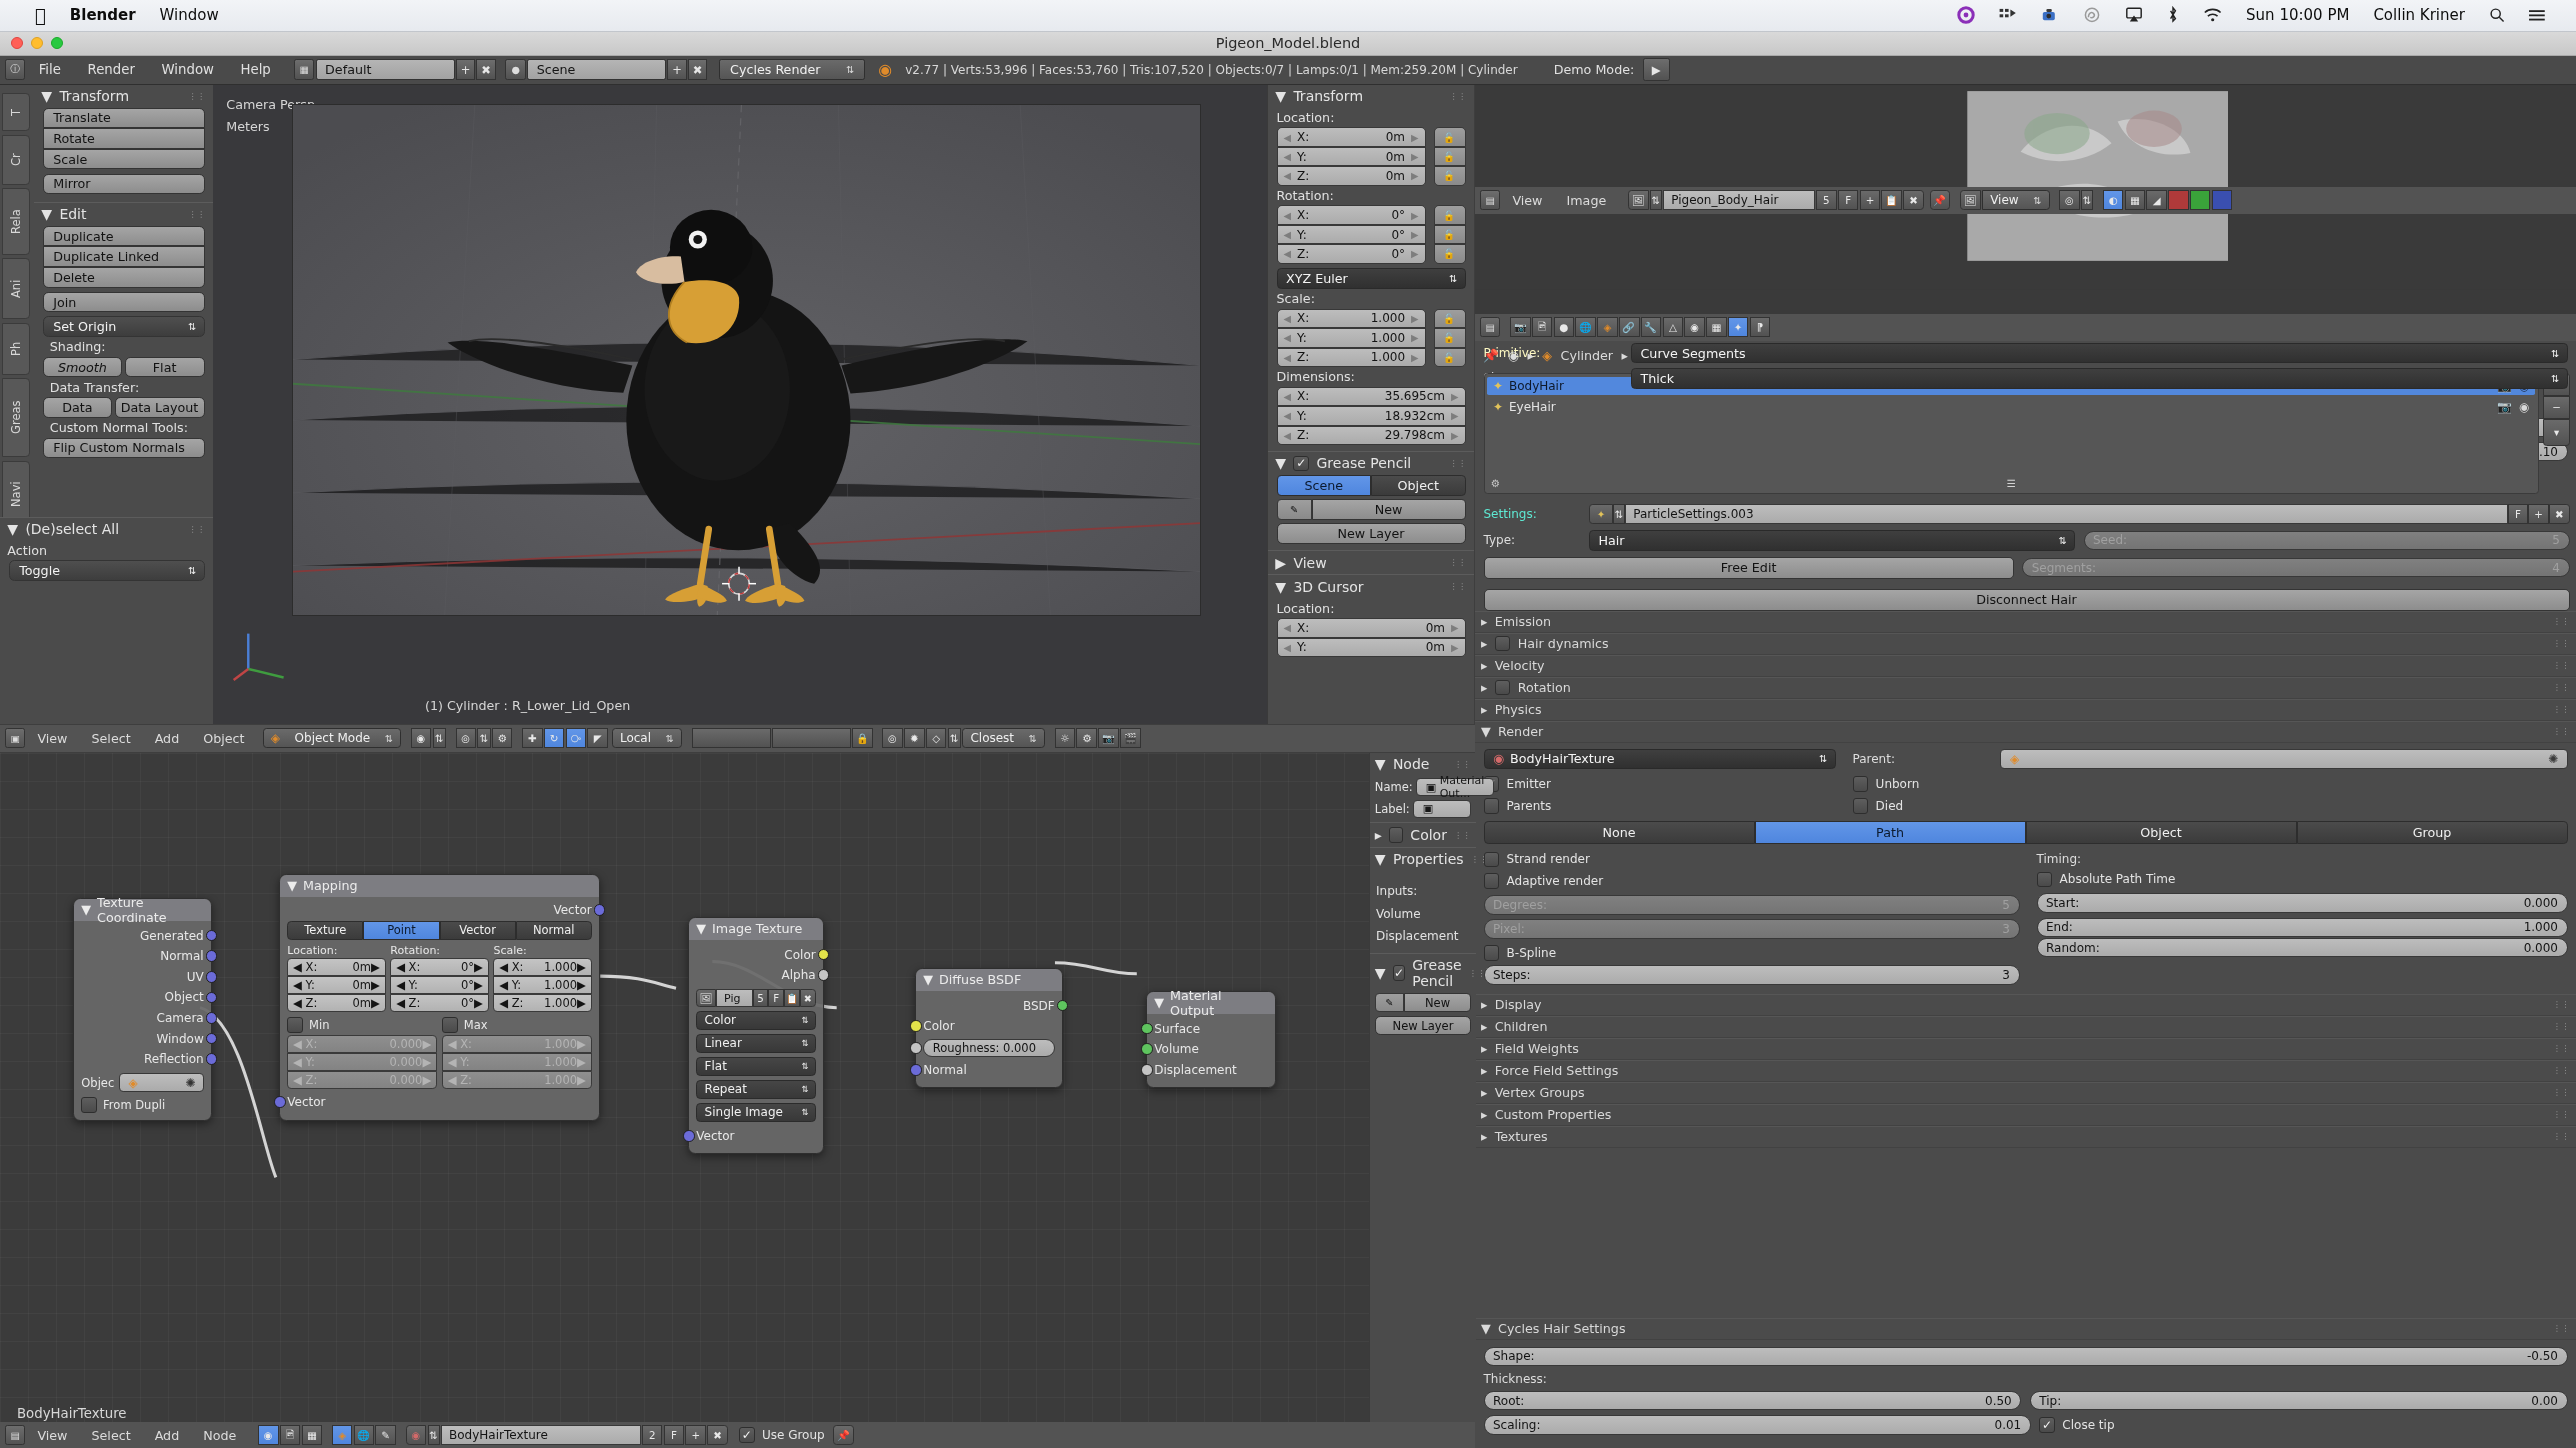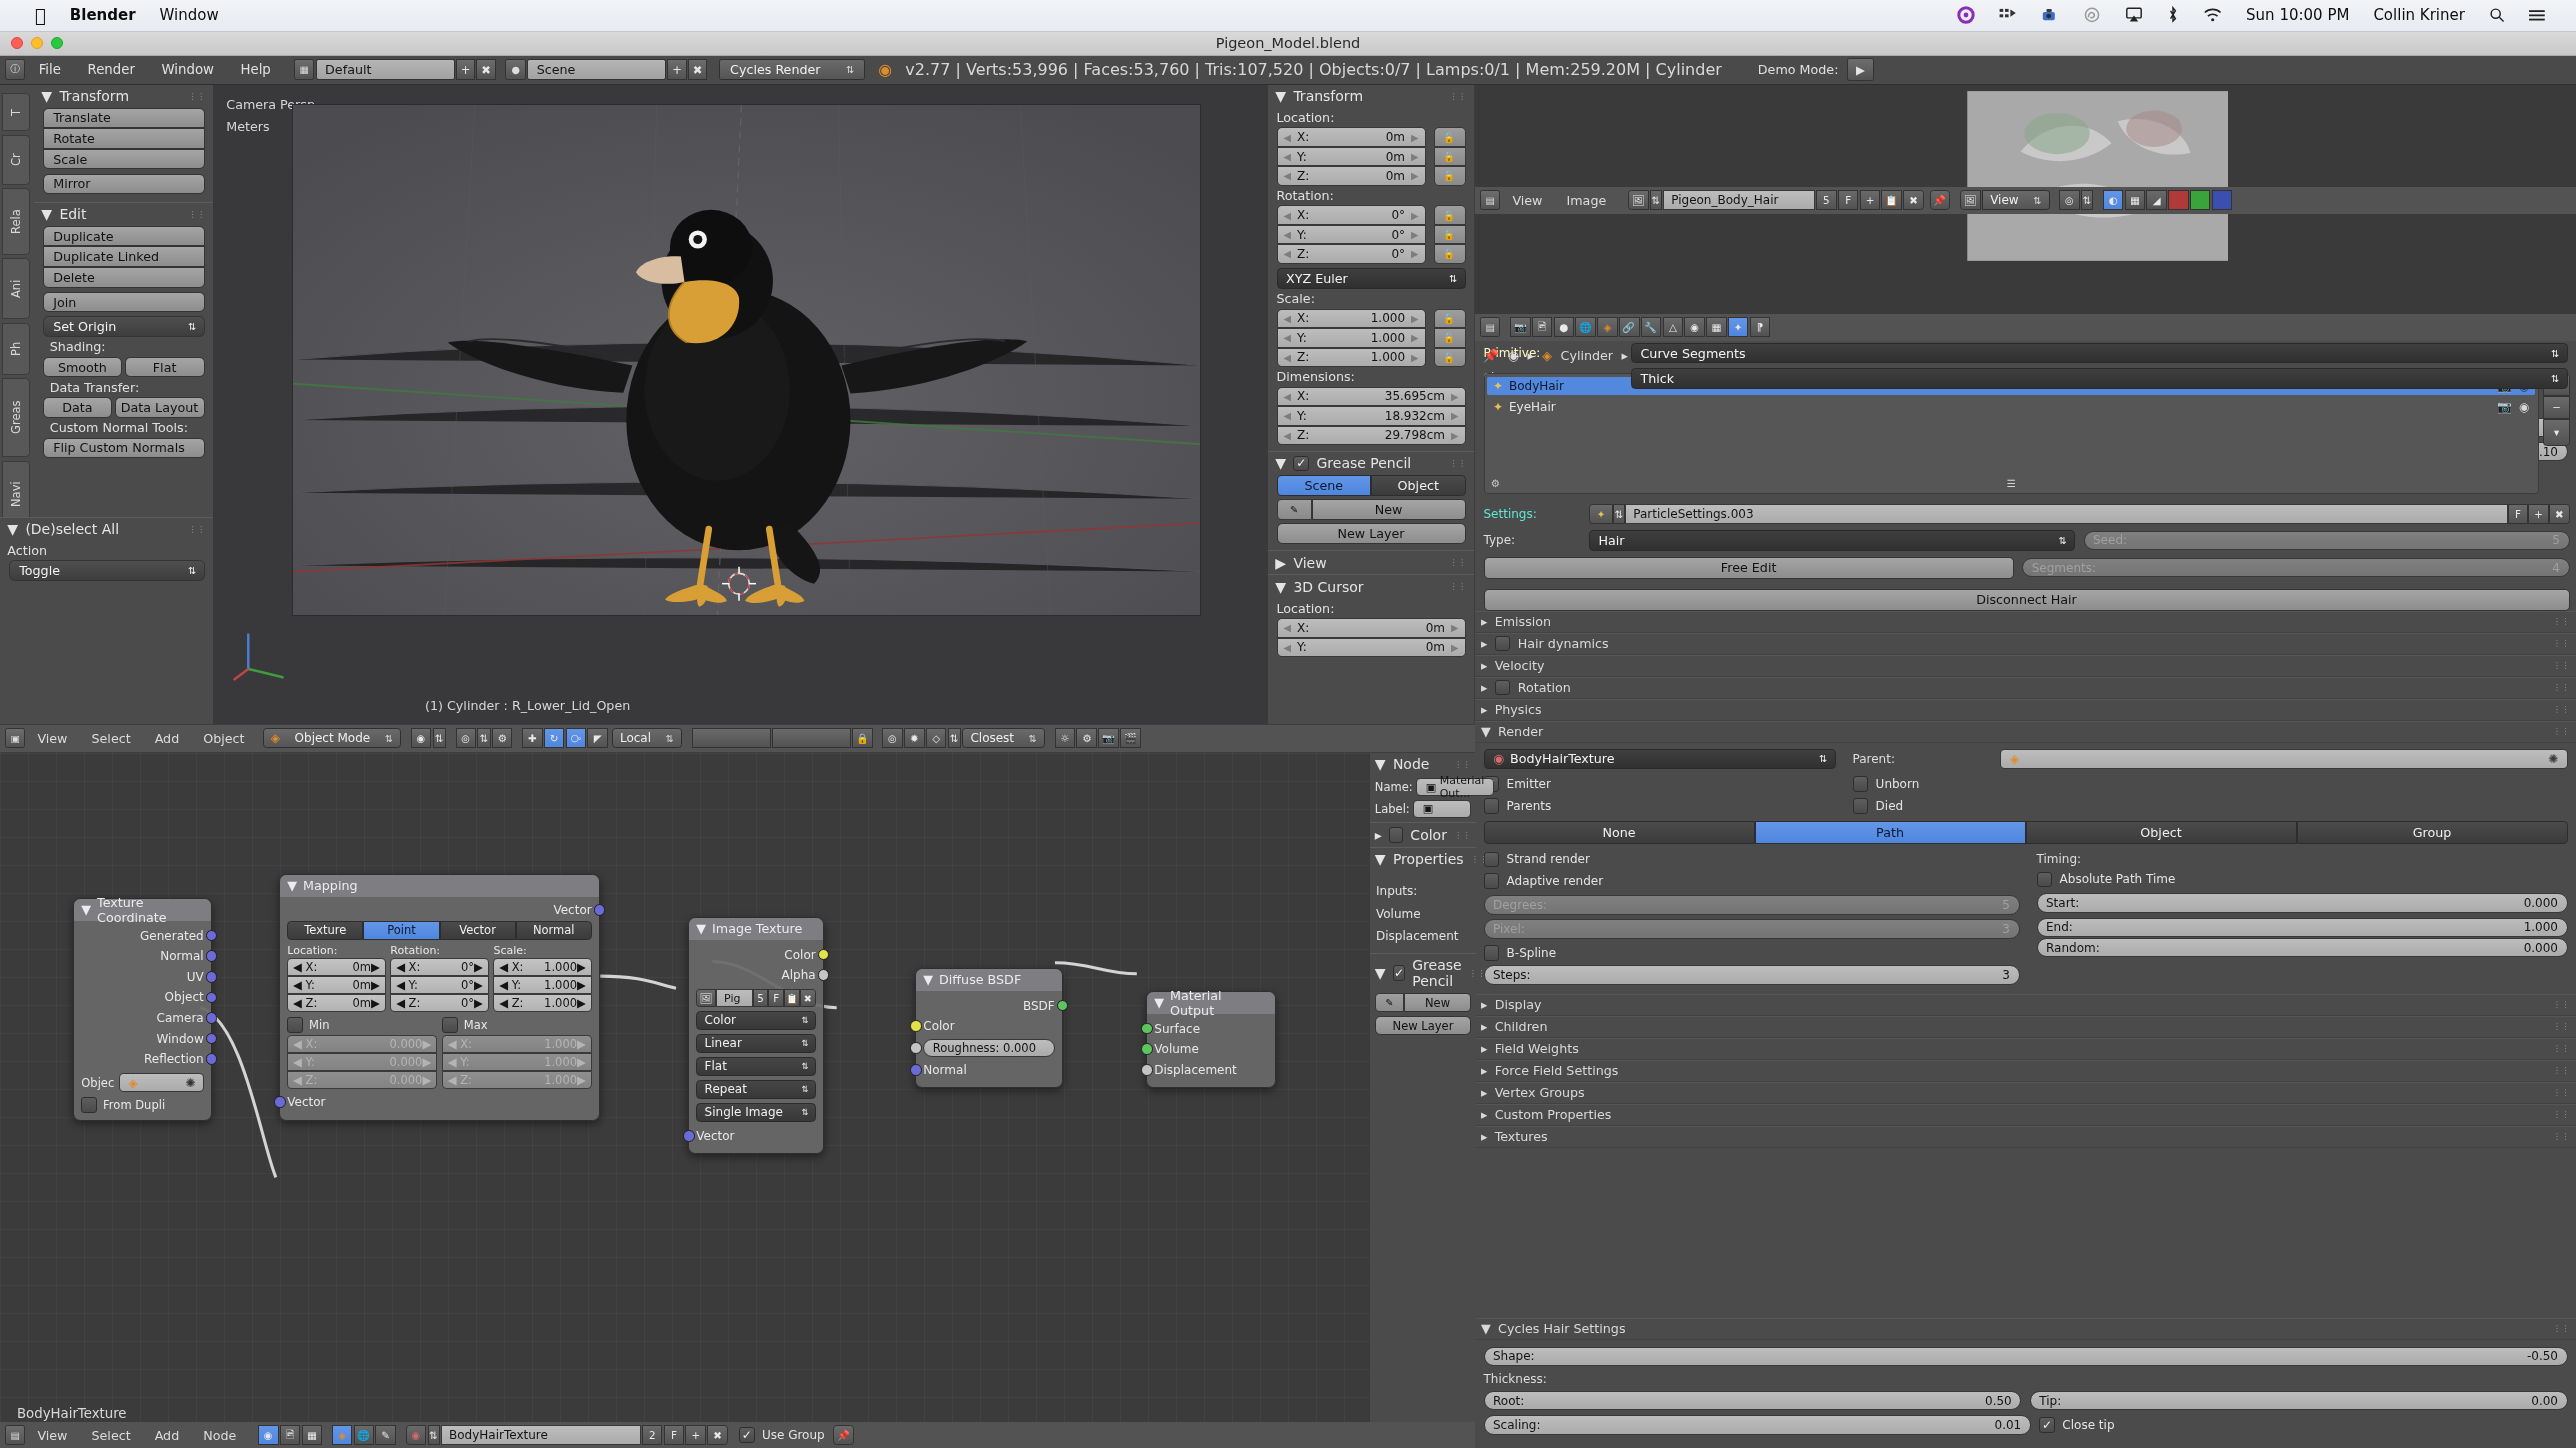--- a/index.html
+++ b/index.html
@@ -38,21 +38,21 @@
     justify-content:center; font-size:9.7px; color:#ddd; }
   .tb-field { height:20.6px; background:linear-gradient(#b5b5b5,#a2a2a2); border:0.6px solid #333;
     border-radius:2.4px; display:flex; align-items:center; padding:0 8.5px; color:#151515;
     font-size:12.7px; min-width:139px; }
   .tb-sq { width:19.4px; height:20.6px; background:linear-gradient(#6d6d6d,#525252);
     border:0.6px solid #333; display:flex; align-items:center; justify-content:center;
     color:#e6e6e6; font-size:11.5px; }
   .tb-dd { height:20.6px; background:linear-gradient(#6a6a6a,#555); border:0.6px solid #2f2f2f;
     border-radius:2.4px; display:flex; align-items:center; padding:0 9.7px; color:#f0f0f0;
     font-size:12.7px; gap:25.5px; }
-  .stats { font-size:16px; color:#d8d8d8; margin-left:13.3px; }
+  .stats { font-size:12px; color:#d8d8d8; margin-left:13.3px; }
   .grp { display:flex; align-items:center; gap:1.2px; margin-left:9.7px; }
   .hdrbar { position:absolute; height:27px; background:#535353;
     display:flex; align-items:center; font-size:12.7px; color:#dcdcdc; }
   .hmenu { margin:0 12px; }
 
   
   #viewport { position:absolute; left:213px; top:53px; width:1261px; height:639px;
     background:#39393c; overflow:hidden; }
   .vp-label { position:absolute; color:#d6d6d6; font-size:12.7px; }
   .vp-canvas { position:absolute; left:79px; top:19.4px; width:909px; height:512px;
@@ -306,21 +306,21 @@
         <div class="btn r-top">Duplicate</div>
         <div class="btn r-mid">Duplicate Linked</div>
         <div class="btn r-bot">Delete</div>
         <div class="btn r-all" style="margin-top:4.2px;">Join</div>
         <div class="btn r-all dark" style="margin-top:4.2px; position:relative;">
           <span>Set Origin</span>
           <span style="position:absolute; right:7.3px; font-size:9.7px;">⇅</span>
         </div>
         <div class="lbl">Shading:</div>
         <div style="display:flex; gap:2.4px;">
-          <div class="btn r-all ctr" style="flex:1;">Smooth</div>
+          <div class="btn r-all ctr" style="flex:1;font-style:italic;">Smooth</div>
           <div class="btn r-all ctr" style="flex:1;">Flat</div>
         </div>
         <div class="lbl">Data Transfer:</div>
         <div style="display:flex; gap:2.4px;">
           <div class="btn r-all ctr" style="flex:1;">Data</div>
           <div class="btn r-all ctr" style="flex:1.3;">Data Layout</div>
         </div>
         <div class="lbl">Custom Normal Tools:</div>
         <div class="btn r-all">Flip Custom Normals</div>
       </div>

